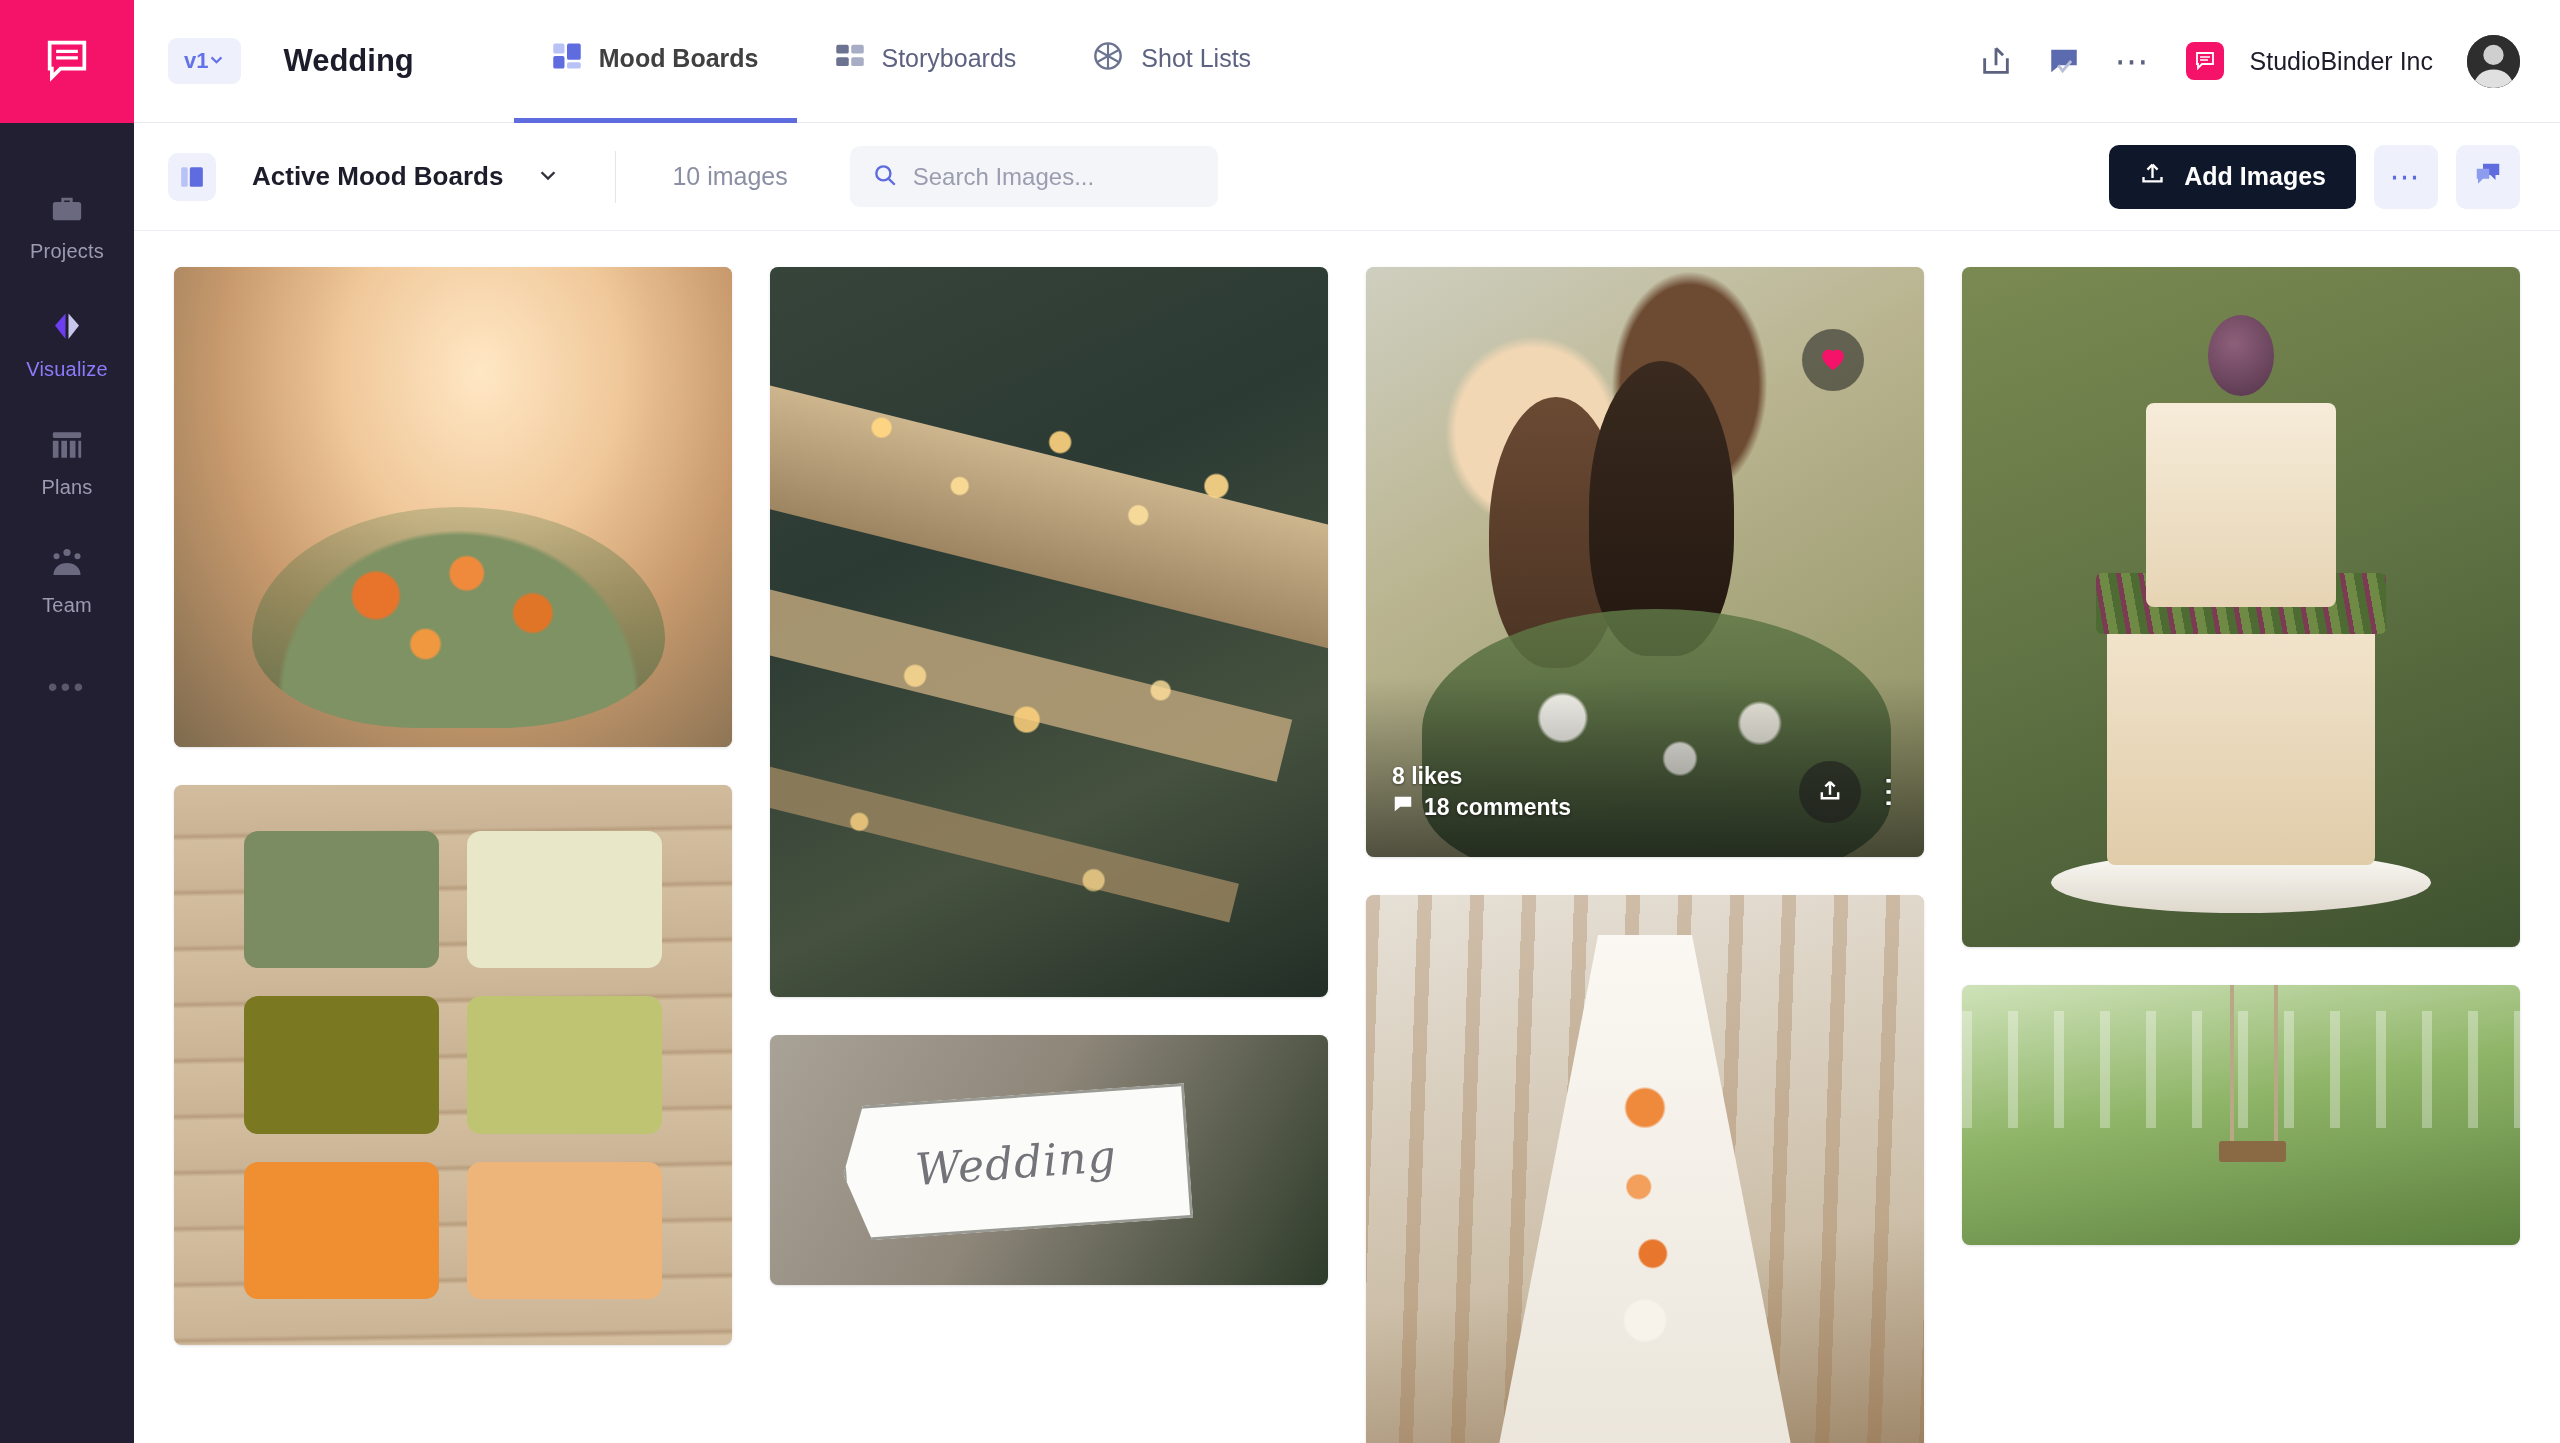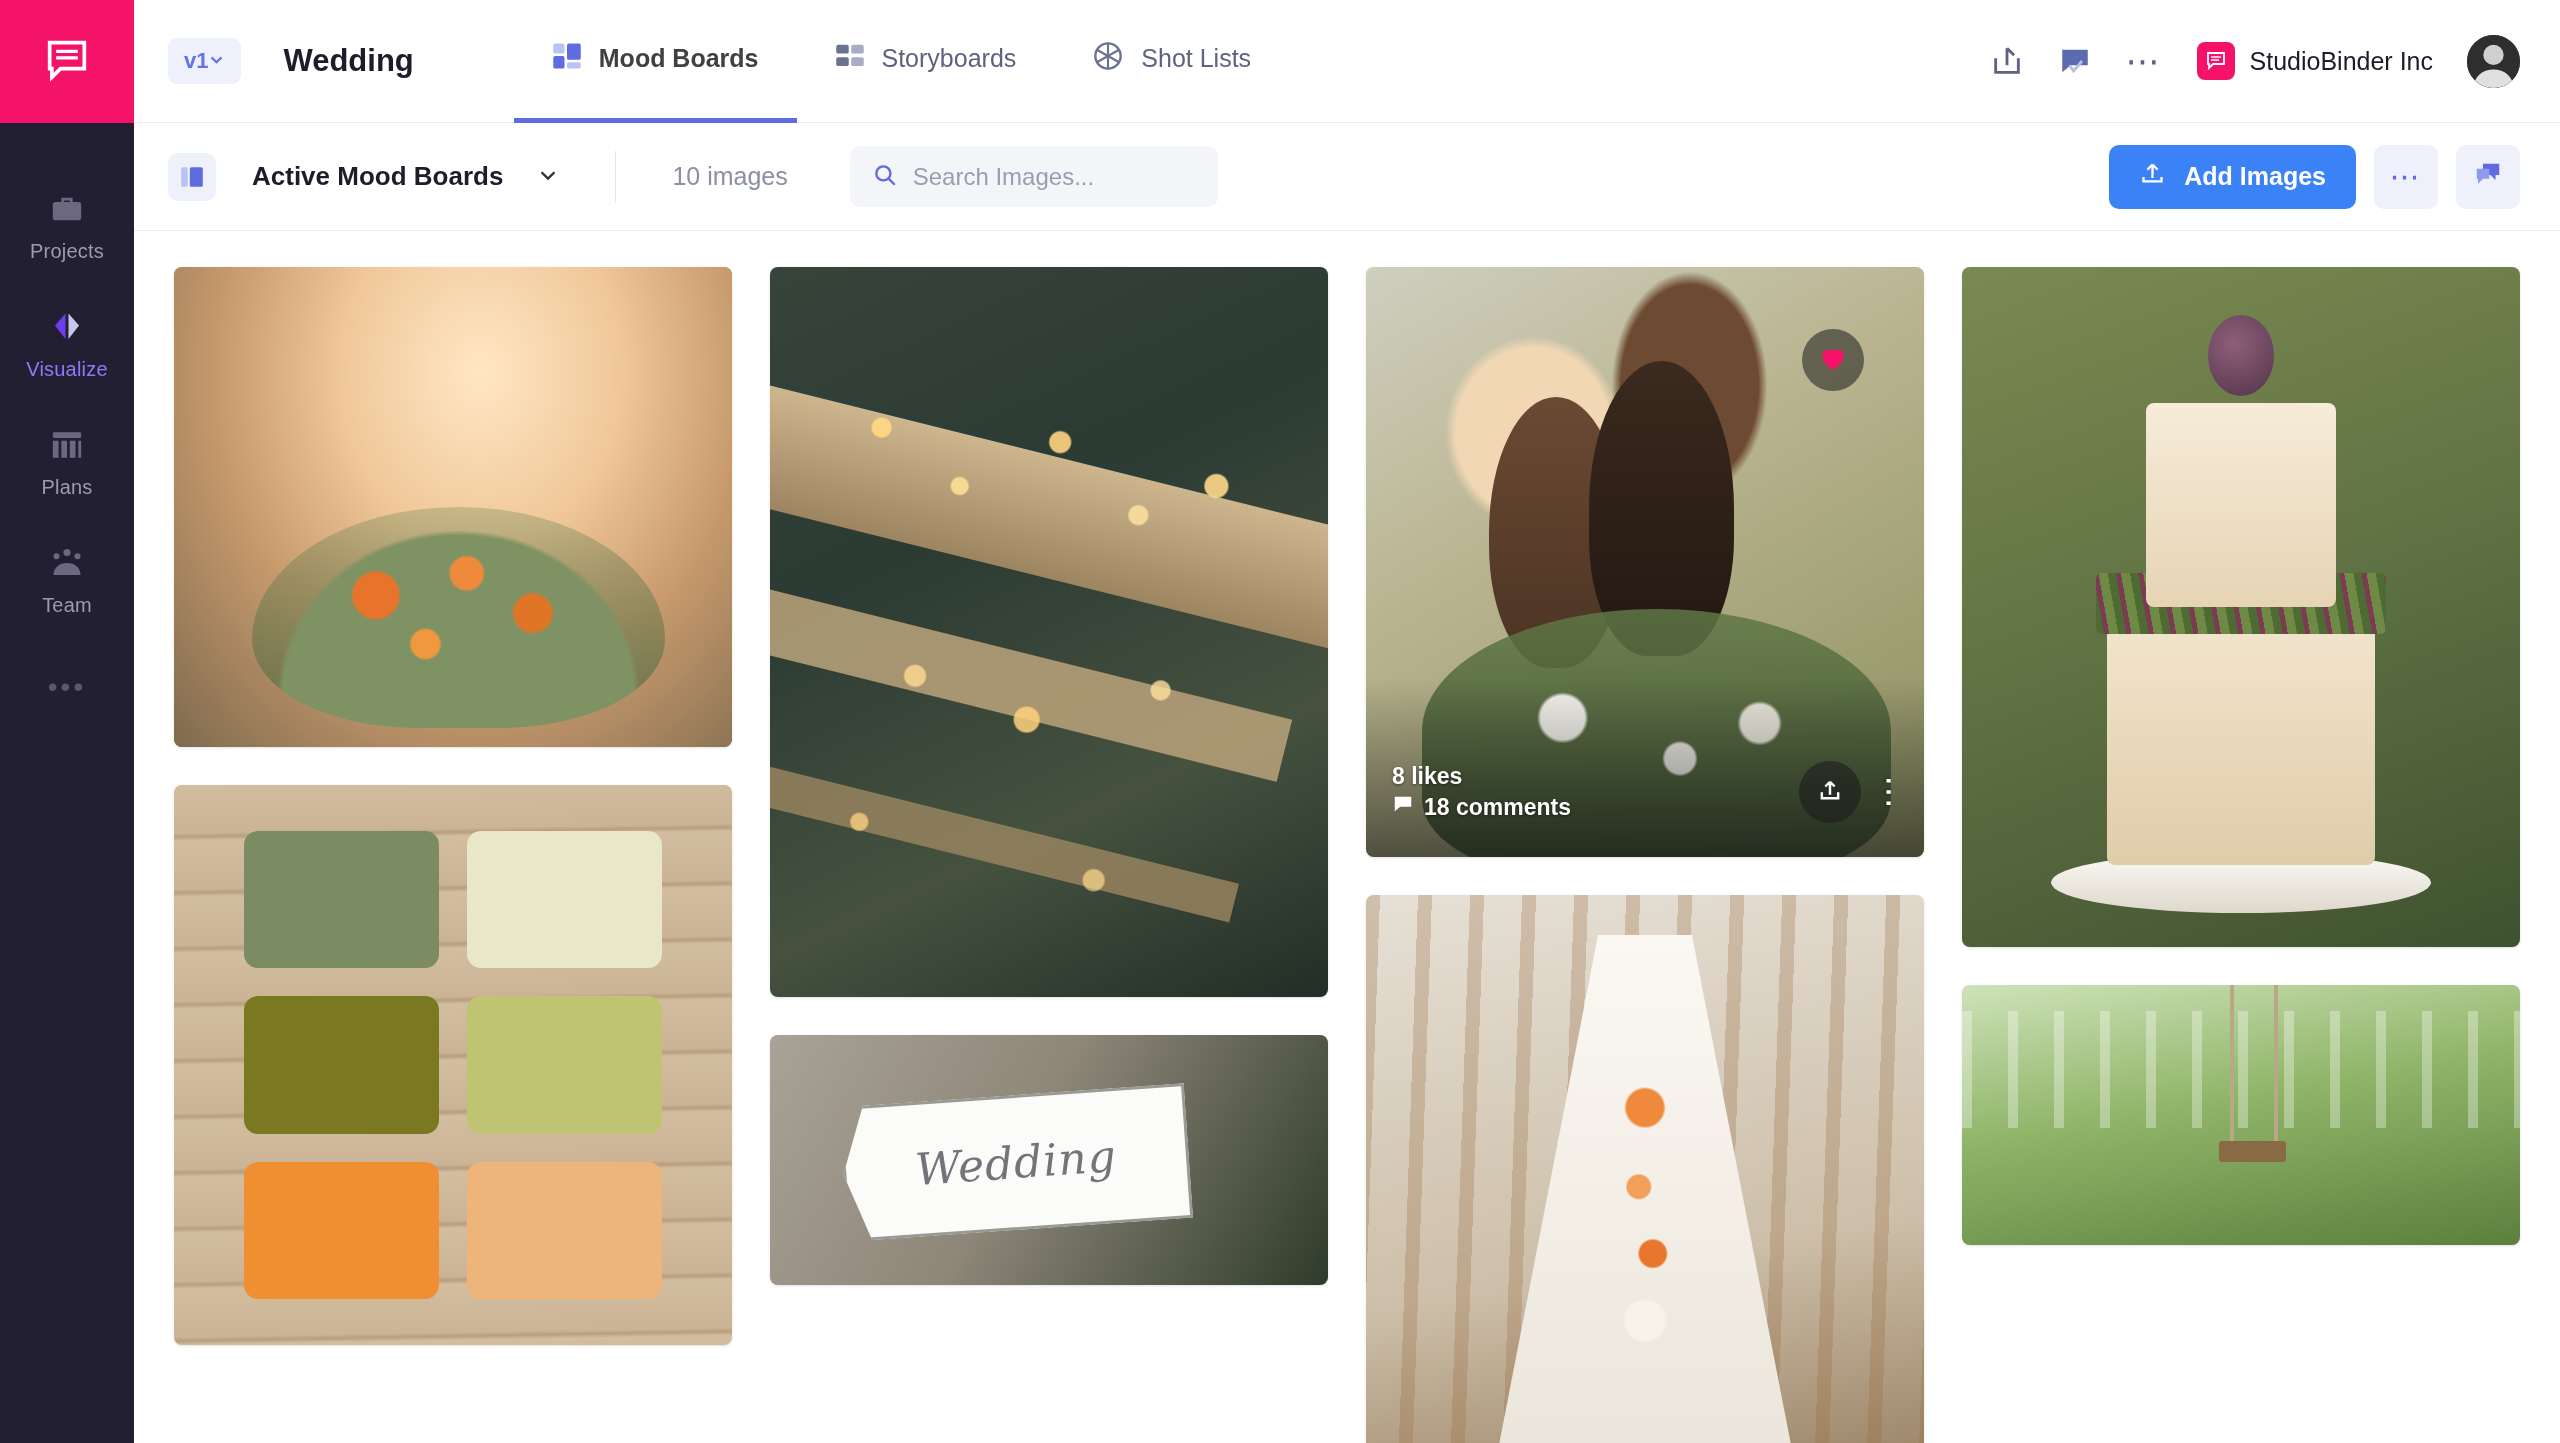--- a/index.html
+++ b/index.html
@@ -54,21 +54,21 @@
     display:flex; align-items:center; gap:17px;
     padding: 0 38px; height:123px; cursor:pointer;
     font-size: 25px; color:#5c6280; font-weight: 500;
     border-bottom: 5px solid transparent;
   }
   .tab.active { color:#404040; border-bottom-color:#5f6ce0; font-weight:600; }
 
   .header-right { margin-left:auto; display:flex; align-items:center; gap: 34px; }
   .hicon { cursor:pointer; display:flex; align-items:center; justify-content:center; }
   .dots-ico { color:#5c6280; font-size: 34px; letter-spacing: 3px; line-height:.6; }
-  .org { display:flex; align-items:center; gap:15px; cursor:pointer; }
+  .org { display:flex; align-items:center; gap:26px; cursor:pointer; }
   .org-logo { width:38px; height:38px; border-radius:8px; background:#f5136a;
               display:flex; align-items:center; justify-content:center; }
   .org-name { font-size:25px; color:#1d1c2b; }
   .avatar { width:53px; height:53px; border-radius:50%; overflow:hidden; background:#3a3a3a;
             display:flex; align-items:flex-end; justify-content:center; cursor:pointer; }
 
   
   .toolbar {
     height: 108px; flex: 0 0 108px; border-bottom:1px solid #eceef3;
     display:flex; align-items:center; padding: 0 40px 0 34px; gap: 18px;
@@ -84,21 +84,21 @@
     border-radius: 10px; display:flex; align-items:center; gap:15px; padding: 0 22px;
     cursor: text;
   }
   .search input {
     border:none; outline:none; background:transparent; font-size:24px;
     color:#3b3b49; font-family:"Liberation Sans", sans-serif; width:100%;
   }
   .search input::placeholder { color:#9a9db0; }
   .tb-right { margin-left:auto; display:flex; align-items:center; gap:18px; }
   .btn-primary {
-    background:#3b82f6; color:#fff; border:none; border-radius:10px;
+    background:#0f172a; color:#fff; border:none; border-radius:10px;
     height:64px; padding: 0 30px; display:flex; align-items:center; gap:18px;
     font-size:25px; font-weight:700; cursor:pointer; font-family:"Liberation Sans", sans-serif;
   }
   .sq-btn { width:64px; height:64px; border-radius:10px; background:#eef0fb;
             display:flex; align-items:center; justify-content:center; cursor:pointer; border:none; }
 
   
   .board { flex:1 1 auto; overflow:hidden; padding: 36px 40px 0 40px; }
   .masonry { column-count: 4; column-gap: 38px; }
   .card {

